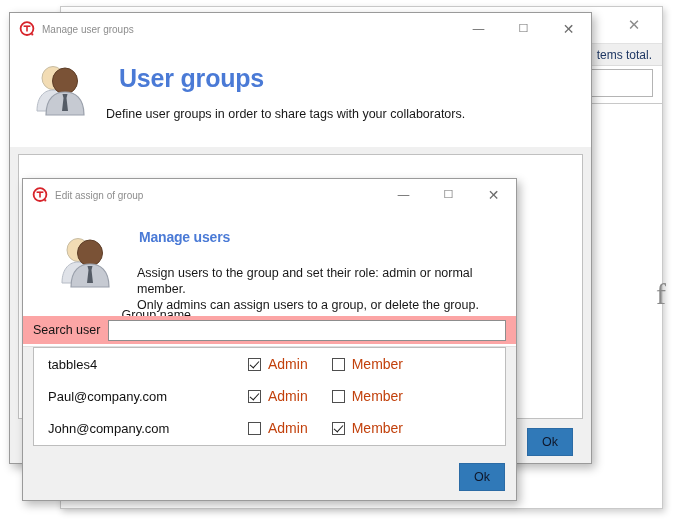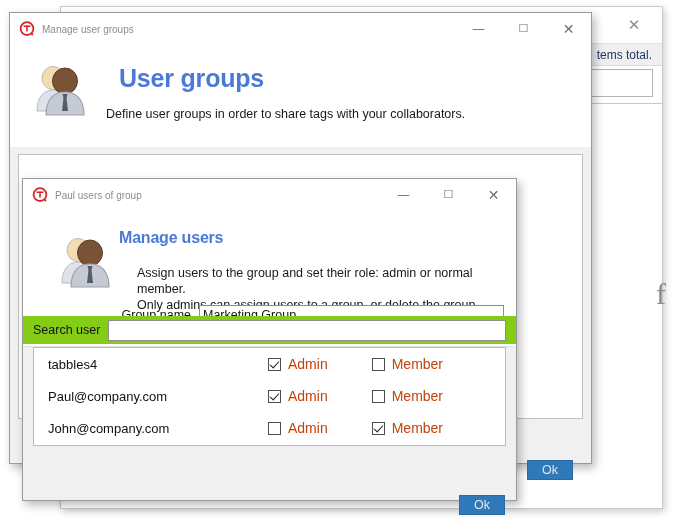--- a/index.html
+++ b/index.html
@@ -233,23 +233,23 @@
     width: 495px;
     height: 323px;
   }
   #dlg-users .banner {
     height: 136px;
     border-bottom: 1px solid #e0e0e0;
   }
   #dlg-users .avatar { left: 32px; top: 24px; }
   #dlg-users .heading {
     position: absolute;
-    left: 96px;
+    left: 116px;
     top: 18px;
-    font-size: 16px;
+    font-size: 14px;
   }
   #dlg-users .subtext {
     position: absolute;
     left: 114px;
     top: 54px;
   }
   .groupname-row {
     position: absolute;
     left: 0;
     top: 92px;
@@ -278,21 +278,21 @@
     color: #141414;
     font-family: "Liberation Sans", sans-serif;
   }
   .groupname-row .textfield { flex: 1; margin-right: 12px; }
 
   .search-row {
     position: absolute;
     left: 0; right: 0;
     top: 137px;
     height: 28px;
-    background: #84cc16;
+    background: #fca5a5;
     display: flex;
     align-items: center;
     padding: 0 10px 0 10px;
     box-sizing: border-box;
   }
   .search-label {
     font-size: 12.5px;
     color: #141414;
     margin-right: 8px;
     white-space: nowrap;
@@ -308,21 +308,20 @@
     background: #ffffff;
     border: 1px solid #bdbdbd;
     box-sizing: border-box;
   }
   .user-row {
     height: 32px;
     display: flex;
     align-items: center;
     padding-left: 14px;
     box-sizing: border-box;
-    gap: 20px;
   }
   .user-name {
     width: 200px;
     font-size: 13px;
     color: #111111;
     white-space: nowrap;
     overflow: hidden;
   }
   .cbgroup {
     display: flex;
@@ -359,32 +358,31 @@
   .users-footer {
     position: absolute;
     left: 0; right: 0;
     bottom: 0;
     height: 50px;
   }
 
   .btn-ok {
     position: absolute;
     width: 46px;
-    height: 20px;
+    height: 28px;
     background: #3079b8;
     border: 1px solid #2b6ba5;
-    color: #e5e5e5;
+    color: #0f172a;
     font-size: 12.5px;
     font-family: "Liberation Sans", sans-serif;
     display: flex;
     align-items: center;
     justify-content: center;
     cursor: pointer;
     box-sizing: border-box;
-    margin-top: 32px;
   }
   #dlg-groups .btn-ok { right: 18px; top: 9px; }
   #dlg-users .btn-ok { right: 11px; top: 13px; }
 </style>
 </head>
 <body>
 
 <div class="bg-window">
   <div class="bg-titlebar">
     <div class="bg-close">✕</div>
@@ -449,21 +447,21 @@
 
   <div class="titlebar">
     <span class="tab-logo">
       <svg width="16" height="16" viewBox="0 0 16 16">
         <circle cx="8" cy="7.6" r="6.4" fill="none" stroke="#d7232a" stroke-width="1.8"></circle>
         <path d="M4.6 5.2 H11.4" stroke="#d7232a" stroke-width="1.6"></path>
         <path d="M8 5.2 V10.6" stroke="#d7232a" stroke-width="1.6"></path>
         <circle cx="13.3" cy="13.4" r="1.1" fill="#d7232a"></circle>
       </svg>
     </span>
-    <span class="title-text">Paul users of group</span>
+    <span class="title-text">Edit assign of group</span>
     <div class="winbtns">
       <div class="winbtn min">—</div>
       <div class="winbtn max">☐</div>
       <div class="winbtn close">✕</div>
     </div>
   </div>
 
   <div class="banner">
     <span class="avatar">
       <svg width="62" height="56" viewBox="0 0 62 56">
@@ -475,21 +473,20 @@
       </svg>
     </span>
     <div class="heading">Manage users</div>
     <div class="subtext">
       <div>Assign users to the group and set their role: admin or normal member.</div>
       <div>Only admins can assign users to a group, or delete the group.</div>
     </div>
 
     <div class="groupname-row">
       <span class="groupname-label">Group name</span>
-      <span class="textfield" placeholder="">Marketing Group</span>
     </div>
   </div>
 
   <div class="search-row">
     <span class="search-label">Search user</span>
     <span class="textfield" placeholder=""></span>
   </div>
 
   <div class="userlist">
 

